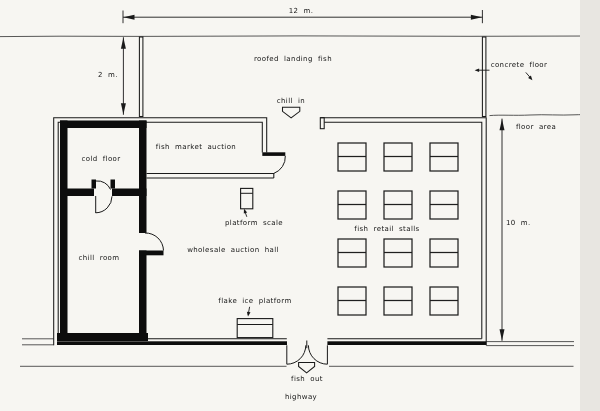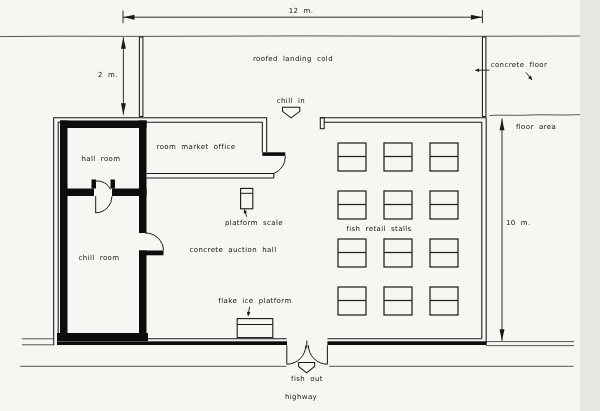--- a/index.html
+++ b/index.html
@@ -160,27 +160,27 @@
         <line x1="384" x2="412" y1="300.5" y2="300.5" class="stall"></line>
         <rect x="430" y="287" width="28" height="28" class="stall"></rect>
         <line x1="430" x2="458" y1="300.5" y2="300.5" class="stall"></line>
       </g>
   </svg>
 
   <div class="lbl" style="left:301px;top:10.5px">12 m.</div>
   <div class="lbl" style="left:108px;top:75px">2 m.</div>
   <div class="lbl lbl-left" style="left:506px;top:223px">10 m.</div>
 
-  <div class="lbl" style="left:293px;top:59px">roofed landing cold</div>
+  <div class="lbl" style="left:293px;top:59px">roofed landing fish</div>
   <div class="lbl" style="left:519px;top:64.5px">concrete floor</div>
   <div class="lbl" style="left:291px;top:101px">chill in</div>
   <div class="lbl" style="left:536px;top:127px">floor area</div>
-  <div class="lbl" style="left:196px;top:146.5px">room market office</div>
-  <div class="lbl" style="left:101px;top:158.5px">hall room</div>
+  <div class="lbl" style="left:196px;top:146.5px">fish market auction</div>
+  <div class="lbl" style="left:101px;top:158.5px">cold floor</div>
   <div class="lbl" style="left:254px;top:222.5px">platform scale</div>
-  <div class="lbl" style="left:379px;top:229px">fish retail stalls</div>
-  <div class="lbl" style="left:233px;top:250px">concrete auction hall</div>
+  <div class="lbl" style="left:387px;top:229px">fish retail stalls</div>
+  <div class="lbl" style="left:233px;top:250px">wholesale auction hall</div>
   <div class="lbl" style="left:99px;top:257.5px">chill room</div>
   <div class="lbl" style="left:255px;top:300.5px">flake ice platform</div>
   <div class="lbl" style="left:307px;top:379px">fish out</div>
   <div class="lbl" style="left:301px;top:397px">highway</div>
 
 </div>
 
 </body></html>

